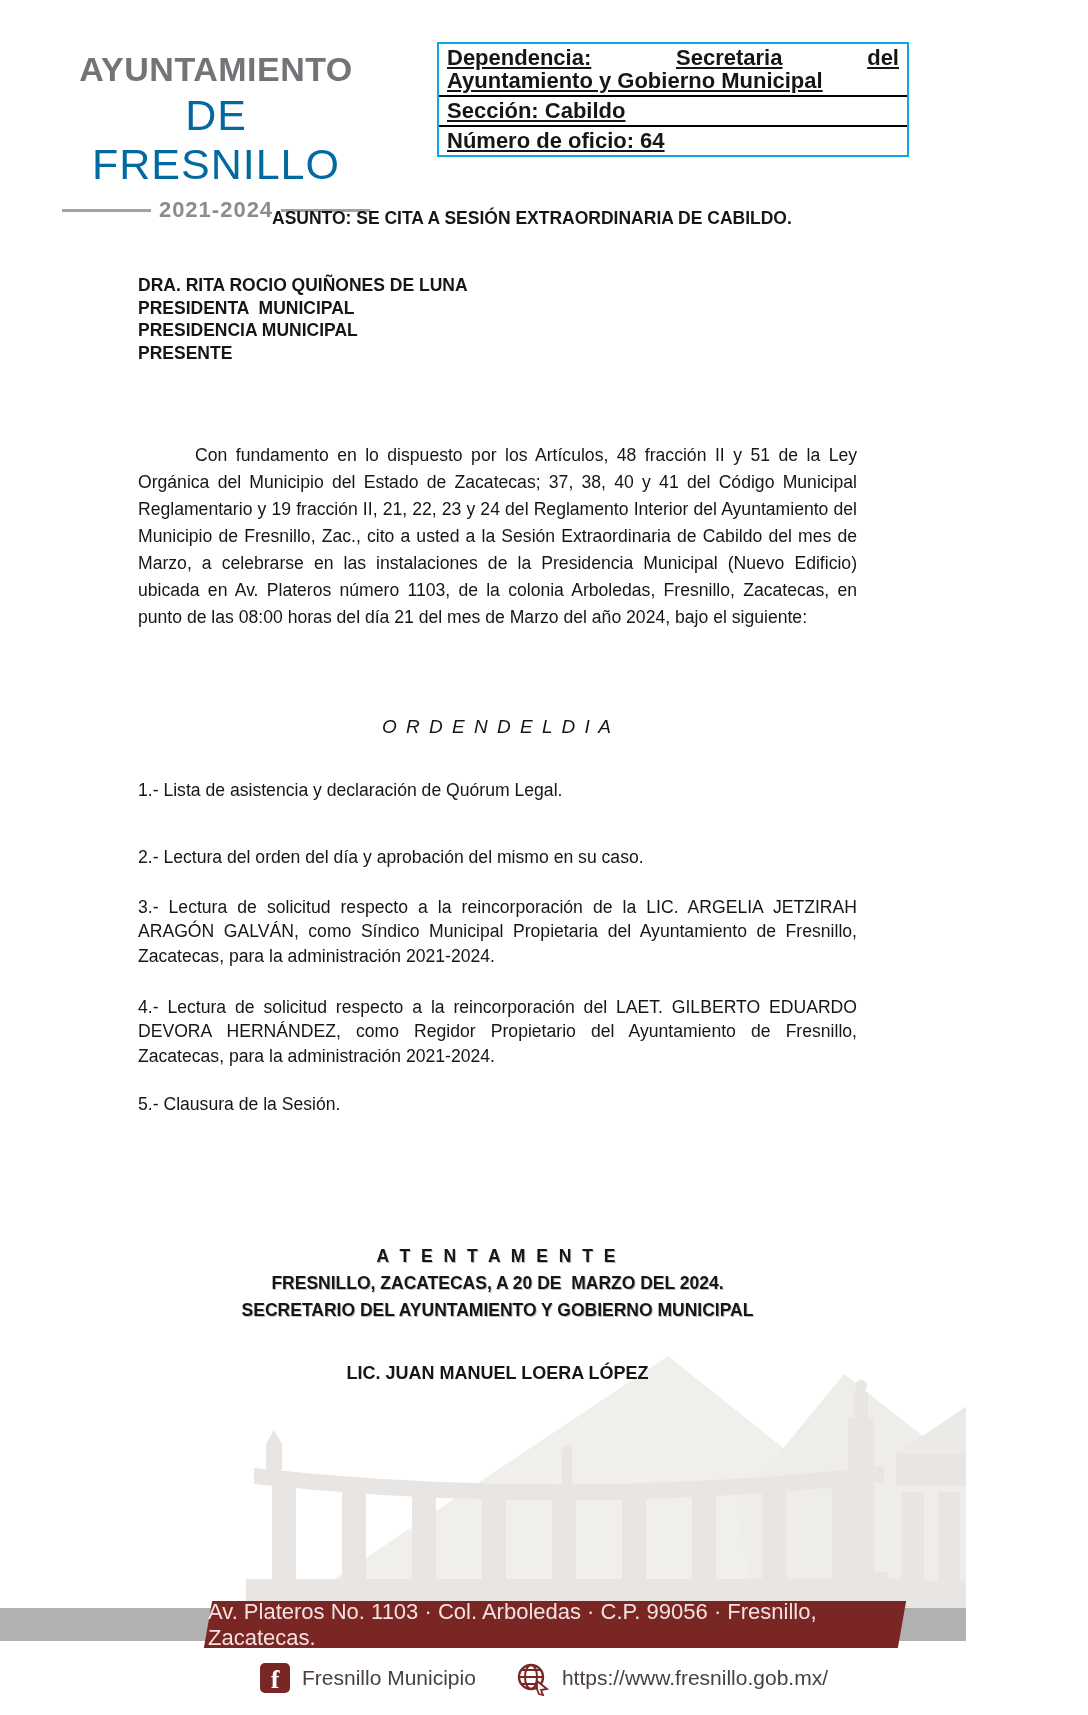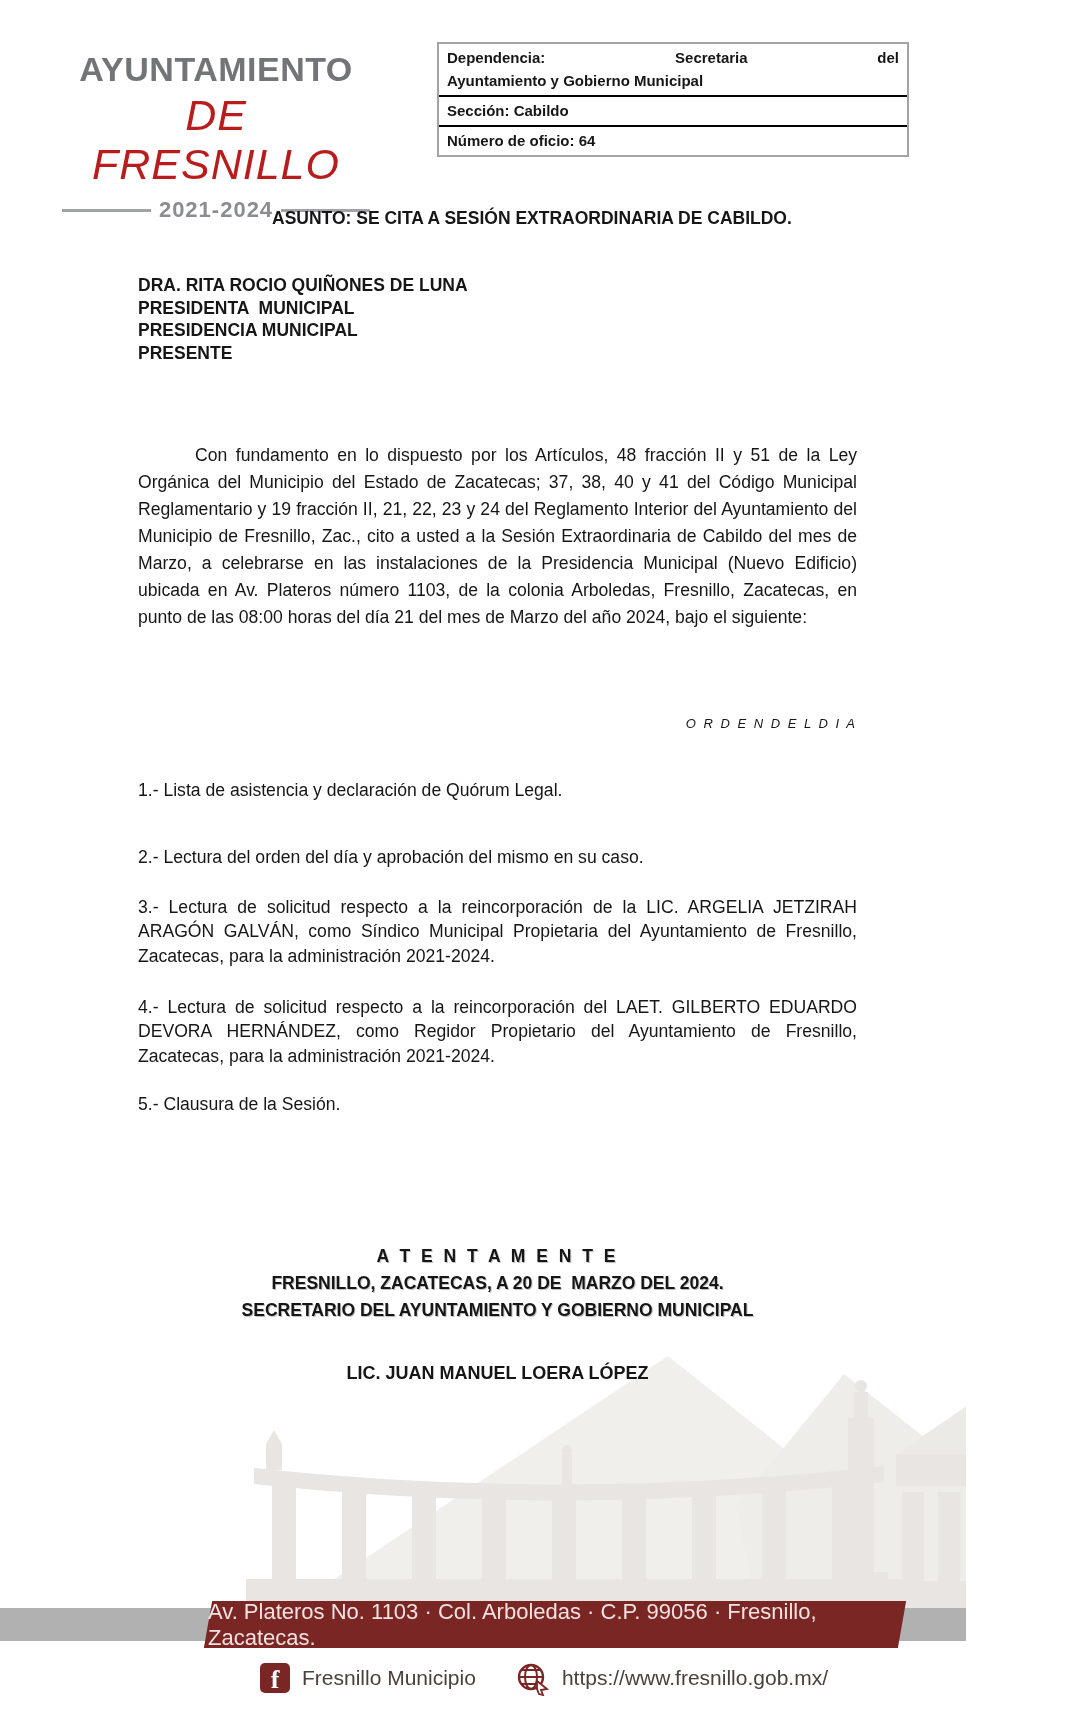--- a/index.html
+++ b/index.html
@@ -5,44 +5,44 @@
   html,body{margin:0;padding:0;background:#ffffff;}
   .page{
     position:relative;width:966px;height:1715px;background:#ffffff;overflow:hidden;
     font-family:"Liberation Sans",sans-serif;color:#161616;
   }
   .pre{white-space:pre-wrap;}
 
   
   .logo{position:absolute;left:62px;top:50px;width:308px;text-align:center;color:#7a7b7e;}
   .logo-l1{font-size:34px;font-weight:bold;letter-spacing:.5px;color:#737478;}
-  .logo-l2{font-size:43px;font-weight:normal;letter-spacing:1px;color:#b91c1c;margin-top:2px;font-style:italic;}
+  .logo-l2{font-size:43px;font-weight:normal;letter-spacing:1px;color:#0369a1;margin-top:2px;}
   .logo-years{display:flex;align-items:center;gap:8px;margin-top:8px;color:#8b8c8f;}
   .logo-years .rule{flex:1;height:3px;background:#a2a3a6;}
   .logo-years .yr{font-size:22px;font-weight:bold;letter-spacing:1px;}
 
   
   .htable{
     position:absolute;left:437px;top:42px;width:468px;
-    border:2px solid #a3a3a3;font-weight:bold;font-size:15px;line-height:23px;
+    border:2px solid #0ea5e9;font-weight:bold;font-size:22px;line-height:23px;text-decoration:underline;
   }
   .hrow{padding:2px 8px 3px 8px;border-bottom:2px solid #000;}
   .hrow:last-child{border-bottom:none;}
   .dep-line1{display:flex;justify-content:space-between;}
 
   
   .subject{position:absolute;left:272px;top:208px;font-weight:bold;font-size:17.5px;}
   .recipient{position:absolute;left:138px;top:274px;font-weight:bold;font-size:17.5px;line-height:22.5px;}
   .bodypar{
     position:absolute;left:138px;top:442px;width:719px;
     font-size:17.6px;line-height:27px;text-align:justify;text-indent:57px;
   }
   .order-title{
-    position:absolute;left:138px;top:716px;width:719px;text-align:right;
-    font-style:italic;font-size:13px;letter-spacing:2px;
+    position:absolute;left:138px;top:716px;width:719px;text-align:center;
+    font-style:italic;font-size:19px;letter-spacing:2px;
   }
   .agenda-item{position:absolute;left:138px;width:719px;font-size:17.6px;line-height:24.3px;}
   .ag-just{text-align:justify;}
   .ag1{top:778px;} .ag2{top:845px;} .ag3{top:895px;} .ag4{top:995px;} .ag5{top:1092px;}
 
   .closing{
     position:absolute;left:138px;top:1243px;width:719px;text-align:center;
     font-weight:bold;font-size:17.5px;line-height:27px;
     text-shadow:1px 1px 0 rgba(0,0,0,.25);
   }

